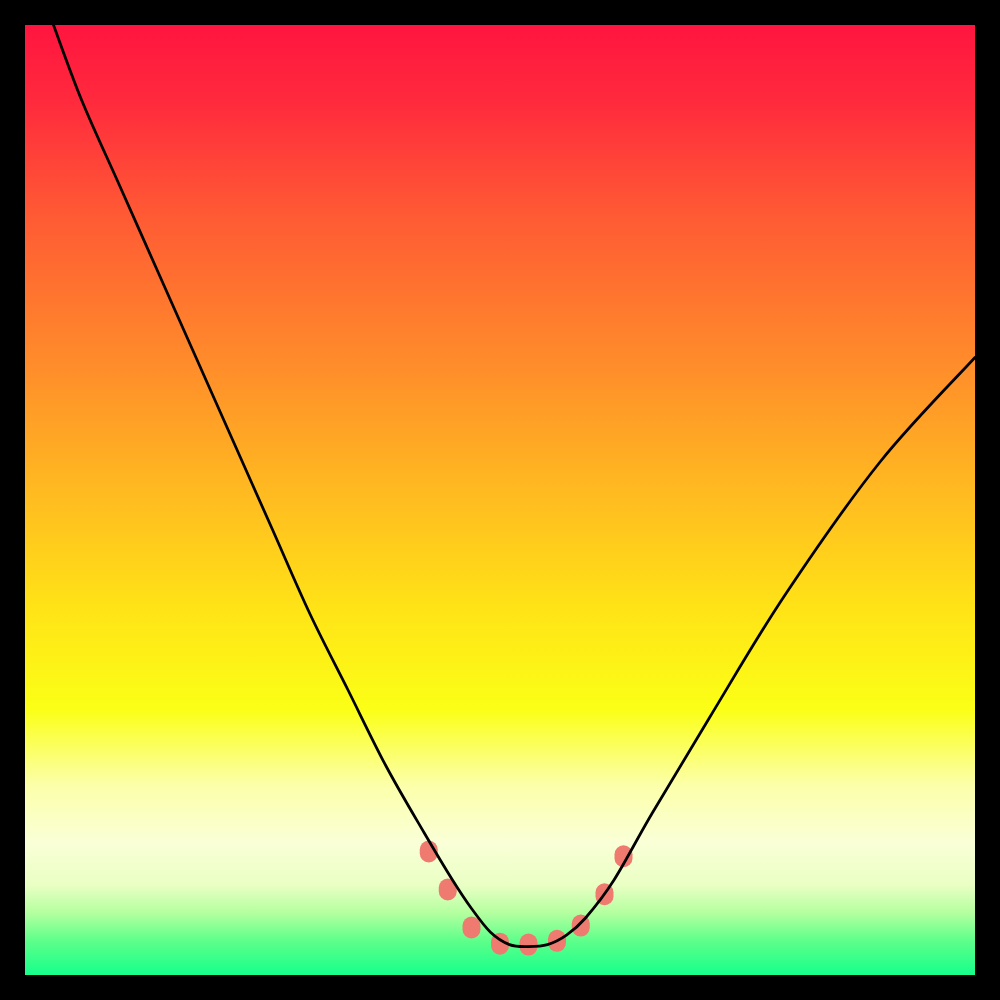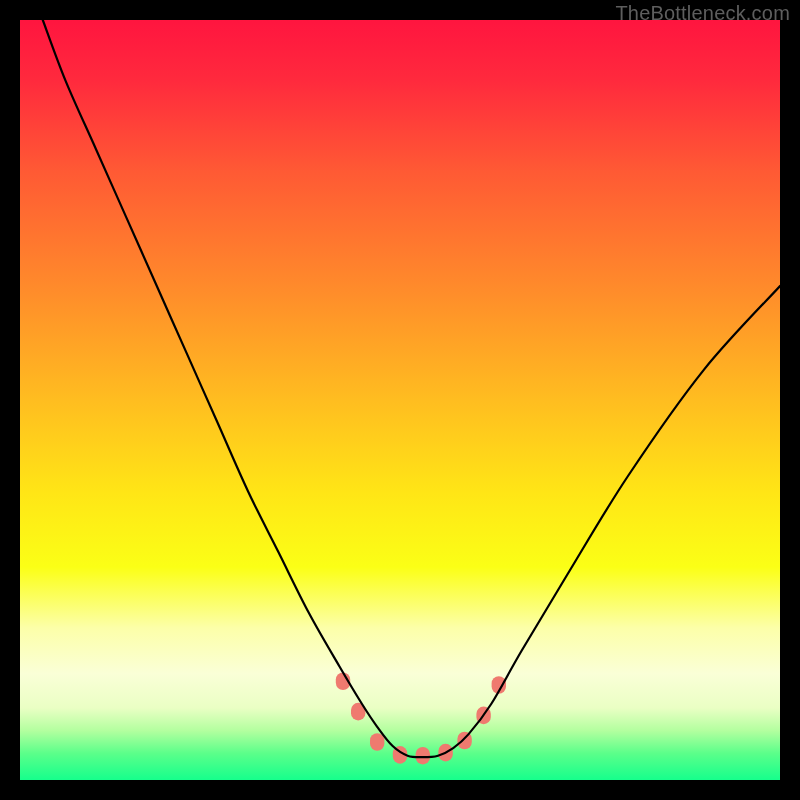--- a/index.html
+++ b/index.html
@@ -80,14 +80,13 @@
           <rect x="49.053" y="95.542" width="1.895" height="2.316" rx="0.947" ry="0.947" fill="#ef7a6f"></rect>
           <rect x="52.053" y="95.642" width="1.895" height="2.316" rx="0.947" ry="0.947" fill="#ef7a6f"></rect>
           <rect x="55.053" y="95.242" width="1.895" height="2.316" rx="0.947" ry="0.947" fill="#ef7a6f"></rect>
           <rect x="57.553" y="93.642" width="1.895" height="2.316" rx="0.947" ry="0.947" fill="#ef7a6f"></rect>
           <rect x="60.053" y="90.342" width="1.895" height="2.316" rx="0.947" ry="0.947" fill="#ef7a6f"></rect>
           <rect x="62.053" y="86.342" width="1.895" height="2.316" rx="0.947" ry="0.947" fill="#ef7a6f"></rect>
         </g>
       <path id="curve-path" fill="none" stroke="#000000" stroke-width="0.289" vector-effect="non-scaling-stroke" stroke-linecap="round" stroke-linejoin="round" d="M 3.000 0.000 C 3.500 1.333 4.833 5.167 6.000 8.000 C 7.167 10.833 8.667 14.000 10.000 17.000 C 11.333 20.000 12.667 23.000 14.000 26.000 C 15.333 29.000 16.667 32.000 18.000 35.000 C 19.333 38.000 20.667 41.000 22.000 44.000 C 23.333 47.000 24.667 50.000 26.000 53.000 C 27.333 56.000 28.667 59.167 30.000 62.000 C 31.333 64.833 32.667 67.333 34.000 70.000 C 35.333 72.667 36.667 75.500 38.000 78.000 C 39.333 80.500 40.833 83.000 42.000 85.000 C 43.167 87.000 44.167 88.667 45.000 90.000 C 45.833 91.333 46.333 92.083 47.000 93.000 C 47.667 93.917 48.333 94.867 49.000 95.500 C 49.667 96.133 50.333 96.550 51.000 96.800 C 51.667 97.050 52.333 97.000 53.000 97.000 C 53.667 97.000 54.333 97.000 55.000 96.800 C 55.667 96.600 56.333 96.267 57.000 95.800 C 57.667 95.333 58.167 94.967 59.000 94.000 C 59.833 93.033 60.833 91.833 62.000 90.000 C 63.167 88.167 64.333 85.833 66.000 83.000 C 67.667 80.167 69.667 76.833 72.000 73.000 C 74.333 69.167 77.000 64.500 80.000 60.000 C 83.000 55.500 86.667 50.167 90.000 46.000 C 93.333 41.833 98.333 36.833 100.000 35.000 " style="stroke-width: 2.2px;"></path>
     </svg>
   </div>
-  <div class="watermark">TheBottleneck.com</div>
 </div>
 
 </body></html>

